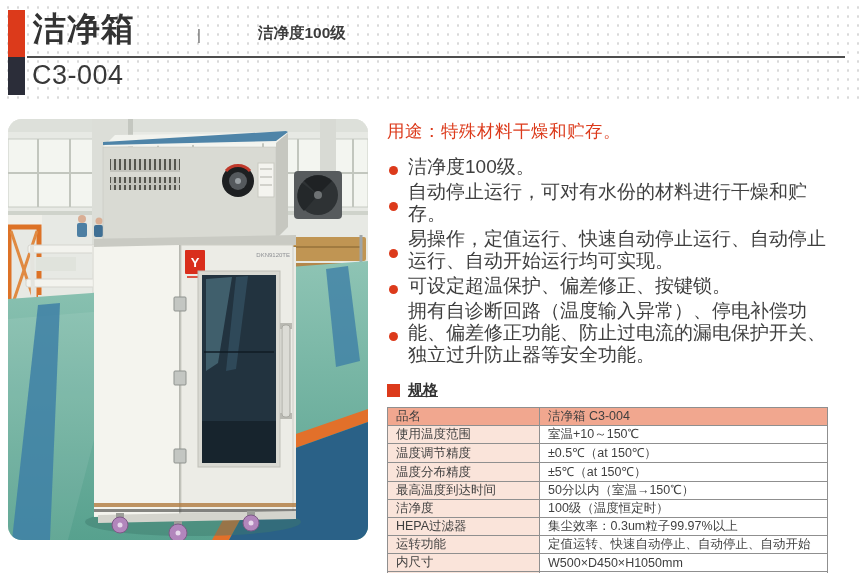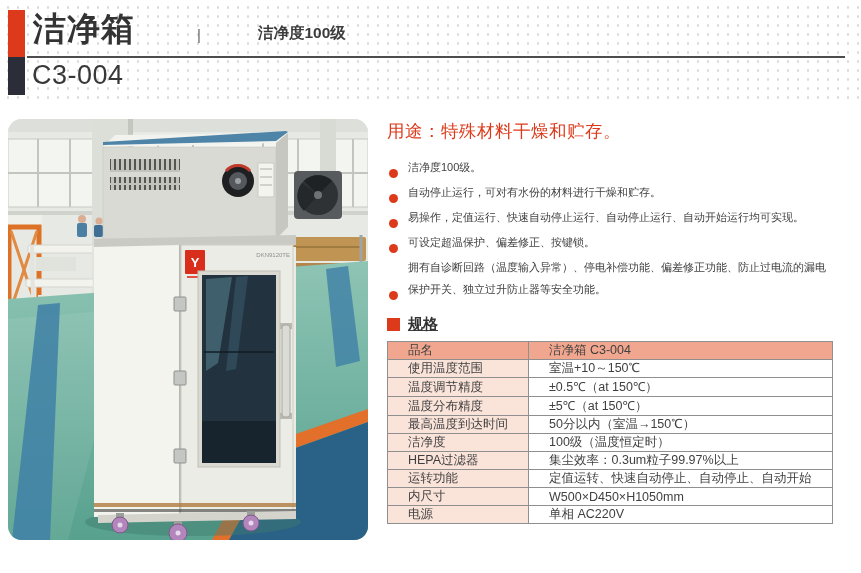--- a/index.html
+++ b/index.html
@@ -22,31 +22,31 @@
 
   
   .photo-frame{position:absolute;left:8px;top:119px;width:360px;height:421px;
     border-radius:14px;overflow:hidden;background:#e7e9e4;}
   .photo-frame svg{display:block;}
 
   
   .content{position:absolute;left:387px;top:119px;width:458px;}
   .usage-heading{margin:0 0 13px 0;font-size:17.5px;font-weight:normal;color:var(--accent,#dc3a1b);letter-spacing:.5px;}
   ul.bullets{list-style:none;margin:0;padding:0;}
-  ul.bullets li{display:flex;align-items:flex-end;margin:0 12px 3px 0;
-    font-size:11px;line-height:22px;color:#3f3f3f;}
+  ul.bullets li{display:flex;align-items:center;margin:0 12px 3px 0;
+    font-size:19px;line-height:22px;color:#3f3f3f;}
   ul.bullets .dot{flex:0 0 auto;width:9px;height:9px;border-radius:50%;
     background:var(--accent,#dc3a1b);margin:7px 10px 0 2px;}
   .spec-heading{display:flex;align-items:center;margin-top:15px;text-decoration:underline;}
   .spec-heading .sq{width:13px;height:13px;background:var(--accent,#dc3a1b);margin-right:8px;}
   .spec-heading .txt{font-size:15px;font-weight:bold;color:#333;}
 
   table.specs{margin-top:7px;width:441px;border-collapse:collapse;
     font-size:12.5px;color:#3f3f3f;border:1px solid #8f8f8f;}
-  table.specs td{border:1px solid #8f8f8f;height:17px;padding:0 20px;white-space:nowrap;}
+  table.specs td{border:1px solid #8f8f8f;height:17px;padding:0 8px;white-space:nowrap;}
   table.specs td.l{width:135px;background:var(--table-label-bg,#fae4da);}
   table.specs td.v{background:#fff;}
   table.specs tr.head td{background:var(--table-header-bg,#f1a78f);}
 </style>
 </head>
 <body>
 
 <div class="page">
 
   <div class="page-header">

